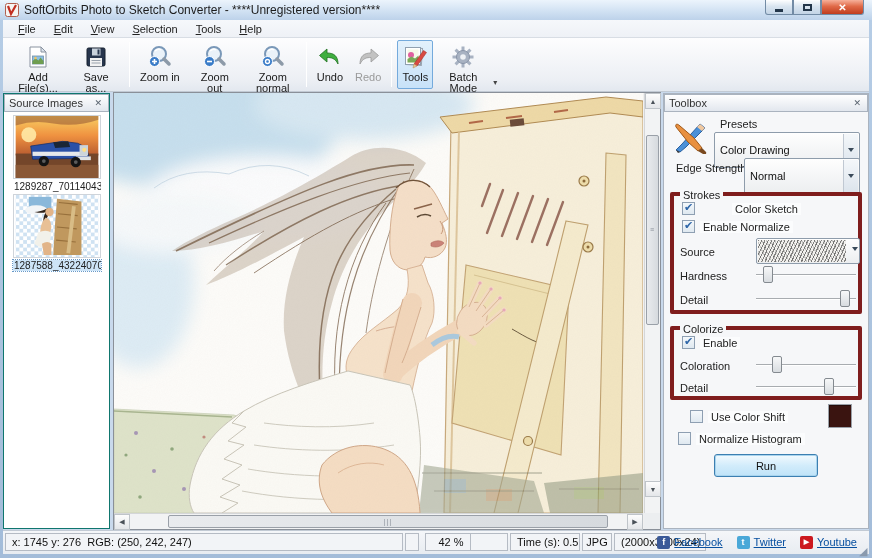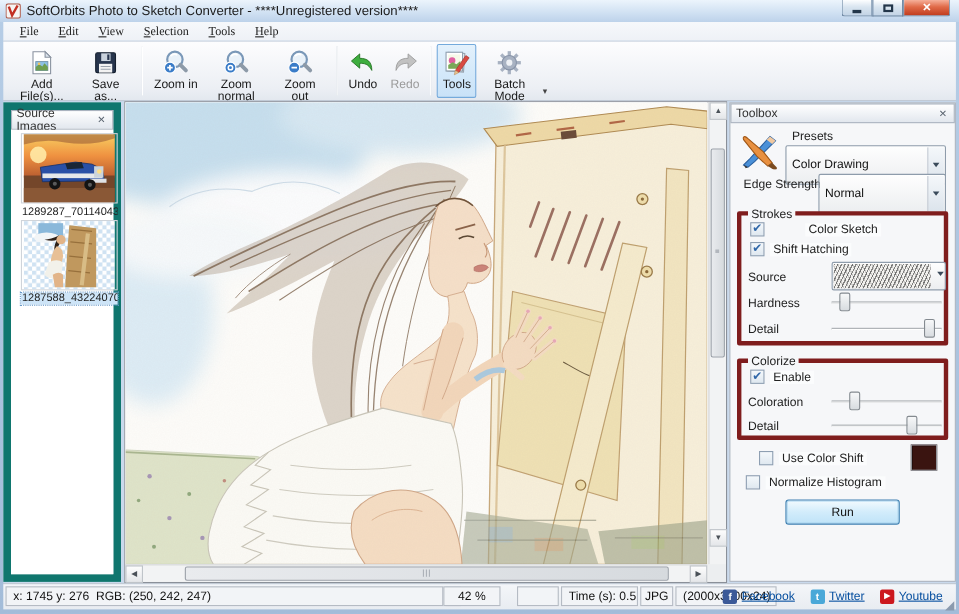--- a/index.html
+++ b/index.html
@@ -23,21 +23,21 @@
   .winbtn.close { width:43px; border-radius:0 0 3px 0;
     background:linear-gradient(180deg,#f6b09a,#e06a48 45%,#c03c1e);
     color:#fff; font-weight:bold; font-size:10px; }
   .winbtn .glyph-min { display:block; width:8px; height:3px; background:#23364a; margin-top:6px; }
   .winbtn .glyph-max { display:block; width:9px; height:7px; border:2px solid #23364a; }
 
   
   .menubar { position:absolute; left:3px; right:3px; top:20px; height:18px;
     background:linear-gradient(180deg,#f6f8fb,#eef1f6); border-bottom:1px solid #d8dde4;
     display:flex; align-items:center; padding-left:6px; }
-  .menu-item { padding:1px 9px; font-size:11px; color:#222; cursor:default;font-family:Liberation Serif, serif; }
+  .menu-item { padding:1px 9px; font-size:11px; color:#222; cursor:default; }
   .menu-item span { display:block; }
   .menu-item span::first-letter { text-decoration:underline; }
 
   
   .toolbar { position:absolute; left:3px; right:3px; top:38px; height:54px;
     background:linear-gradient(180deg,#fdfdfe,#eceff4 80%,#e3e8ef);
     border-bottom:1px solid #c2cad4; display:flex; align-items:stretch; padding:1px 2px 1px 6px; }
   .tb-btn { display:flex; flex-direction:column; align-items:center; justify-content:flex-start;
     padding:3px 4px 1px; margin:1px 1px; border:1px solid transparent; border-radius:2px; }
   .tb-btn .ticon { width:26px; height:26px; flex:0 0 26px; }
@@ -50,21 +50,21 @@
 
   
   .workspace { position:absolute; left:3px; right:3px; top:92px; height:438px; background:#c9d9ec; }
 
   
   .panel-header { position:absolute; left:0; right:0; top:0; height:18px;
     background:linear-gradient(180deg,#ffffff,#e2e7ee); border:1px solid #aab3bf;
     display:flex; align-items:center; padding:0 4px; font-size:11px; color:#333; }
   .panel-close { margin-left:auto; font-size:9px; color:#5a6470; padding:0 2px; }
 
-  .source-panel { position:absolute; left:0; top:1px; width:107px; height:436px; background:#fff; border:7px solid #0f766e; }
+  .source-panel { position:absolute; left:0; top:1px; width:107px; height:436px; background:#fff; border:1px solid #0f766e; }
   .source-body { position:absolute; left:0; right:0; top:18px; bottom:0; background:#fff; }
   .thumb { position:absolute; left:9px; width:88px; }
   .thumb-img { display:block; width:88px; border:1px solid #cfd4da; }
   .thumb-name { display:block; width:100%; text-align:center; font-size:10px; color:#222;
     margin-top:2px; padding:0 1px; white-space:nowrap; overflow:hidden; }
   .thumb.selected .thumb-name { background:#cde4f7; outline:1px dotted #6a9ac8; }
 
   
   .canvas-frame { position:absolute; left:110px; top:0; width:548px; height:438px;
     border:1px solid #8a9099; background:#f0f0f0; }
@@ -201,34 +201,34 @@
       </svg>
       <span class="tlabel">Zoom in</span>
     </div>
 
     <div class="tb-btn">
       <svg class="ticon" viewBox="0 0 26 26">
         <circle cx="12" cy="10" r="7" fill="#eaf2f9" stroke="#7a98b8" stroke-width="2"></circle>
         <path d="M8,7 q3,-3 6,-1" stroke="#fff" stroke-width="1.5" fill="none"></path>
         <line x1="17" y1="15" x2="22" y2="20" stroke="#8d9aa8" stroke-width="3.5" stroke-linecap="round"></line>
         <circle cx="7.5" cy="17.5" r="5" fill="#3a7cc8" stroke="#fff"></circle>
-        <circle cx="7.5" cy="17.5" r="2" fill="none" stroke="#fff" stroke-width="1.4"></circle>
-      </svg>
-      <span class="tlabel">Zoom normal</span>
+        <path d="M5,17.5 h5" stroke="#fff" stroke-width="1.6"></path>
+      </svg>
+      <span class="tlabel">Zoom out</span>
     </div>
 
     <div class="tb-btn">
       <svg class="ticon" viewBox="0 0 26 26">
         <circle cx="12" cy="10" r="7" fill="#eaf2f9" stroke="#7a98b8" stroke-width="2"></circle>
         <path d="M8,7 q3,-3 6,-1" stroke="#fff" stroke-width="1.5" fill="none"></path>
         <line x1="17" y1="15" x2="22" y2="20" stroke="#8d9aa8" stroke-width="3.5" stroke-linecap="round"></line>
         <circle cx="7.5" cy="17.5" r="5" fill="#3a7cc8" stroke="#fff"></circle>
-        <path d="M5,17.5 h5" stroke="#fff" stroke-width="1.6"></path>
-      </svg>
-      <span class="tlabel">Zoom out</span>
+        <circle cx="7.5" cy="17.5" r="2" fill="none" stroke="#fff" stroke-width="1.4"></circle>
+      </svg>
+      <span class="tlabel">Zoom normal</span>
     </div>
 
     <div class="tb-sep"></div>
 
     <div class="tb-btn">
       <svg class="ticon" viewBox="0 0 26 26">
         <path d="M10,5 L10,9 C17,9 21,12 21,20 C18,14 14,13.5 10,13.5 L10,18 L2.5,11.5 Z" fill="#3fae3f" stroke="#20701f" stroke-width="0.8"></path>
       </svg>
       <span class="tlabel">Undo</span>
     </div>
@@ -528,21 +528,21 @@
 
         <div class="groupbox" style="left:6px; top:80px; width:192px; height:122px;">
           <span class="group-label">Strokes</span>
         </div>
         <div class="check-row" style="left:18px; top:90px;gap:32px;">
           <span class="cb-box checked"></span>
           <span class="cb-label">Color Sketch</span>
         </div>
         <div class="check-row" style="left:18px; top:108px;">
           <span class="cb-box checked"></span>
-          <span class="cb-label">Shift Hatching</span>
+          <span class="cb-label">Enable Normalize</span>
         </div>
         <span class="tx-label" style="left:16px; top:134px;">Source</span>
         <div class="combo" style="left:92px; top:126px; width:104px; height:26px; padding:0;">
           <span style="position:absolute; inset:1px 13px 1px 1px;
             background:
               repeating-linear-gradient(115deg, rgba(40,40,40,0.55) 0 1px, transparent 1px 3px),
               repeating-linear-gradient(65deg, rgba(90,90,90,0.28) 0 1px, transparent 1px 4px),
               #f2f1ee;"></span>
           <span style="position:absolute; right:1px; top:8px;" class="arr-down"></span>
         </div>
@@ -588,21 +588,21 @@
         <div class="run-btn" style="left:50px; top:342px;">
           <span>Run</span>
         </div>
       </div>
     </div>
   </div>
 
   <div class="statusbar">
     <span class="seg" style="left:2px; width:398px;">x: 1745 y: 276  RGB: (250, 242, 247)</span>
     <span class="seg" style="left:402px; width:9px;"></span>
-    <span class="seg" style="left:400px; width:52px; justify-content:center;">42 %</span>
+    <span class="seg" style="left:422px; width:52px; justify-content:center;">42 %</span>
     <span class="seg" style="left:467px; width:38px;"></span>
     <span class="seg" style="left:507px; width:70px;">Time (s): 0.5</span>
     <span class="seg" style="left:579px; width:30px; justify-content:center;">JPG</span>
     <span class="seg" style="left:611px; width:92px;">(2000x3000x24)</span>
     <div class="social">
       <span class="slink">
         <span class="sicon" style="background:#3b5998;">f</span>
         <span class="link-text">Facebook</span>
       </span>
       <span class="slink">

